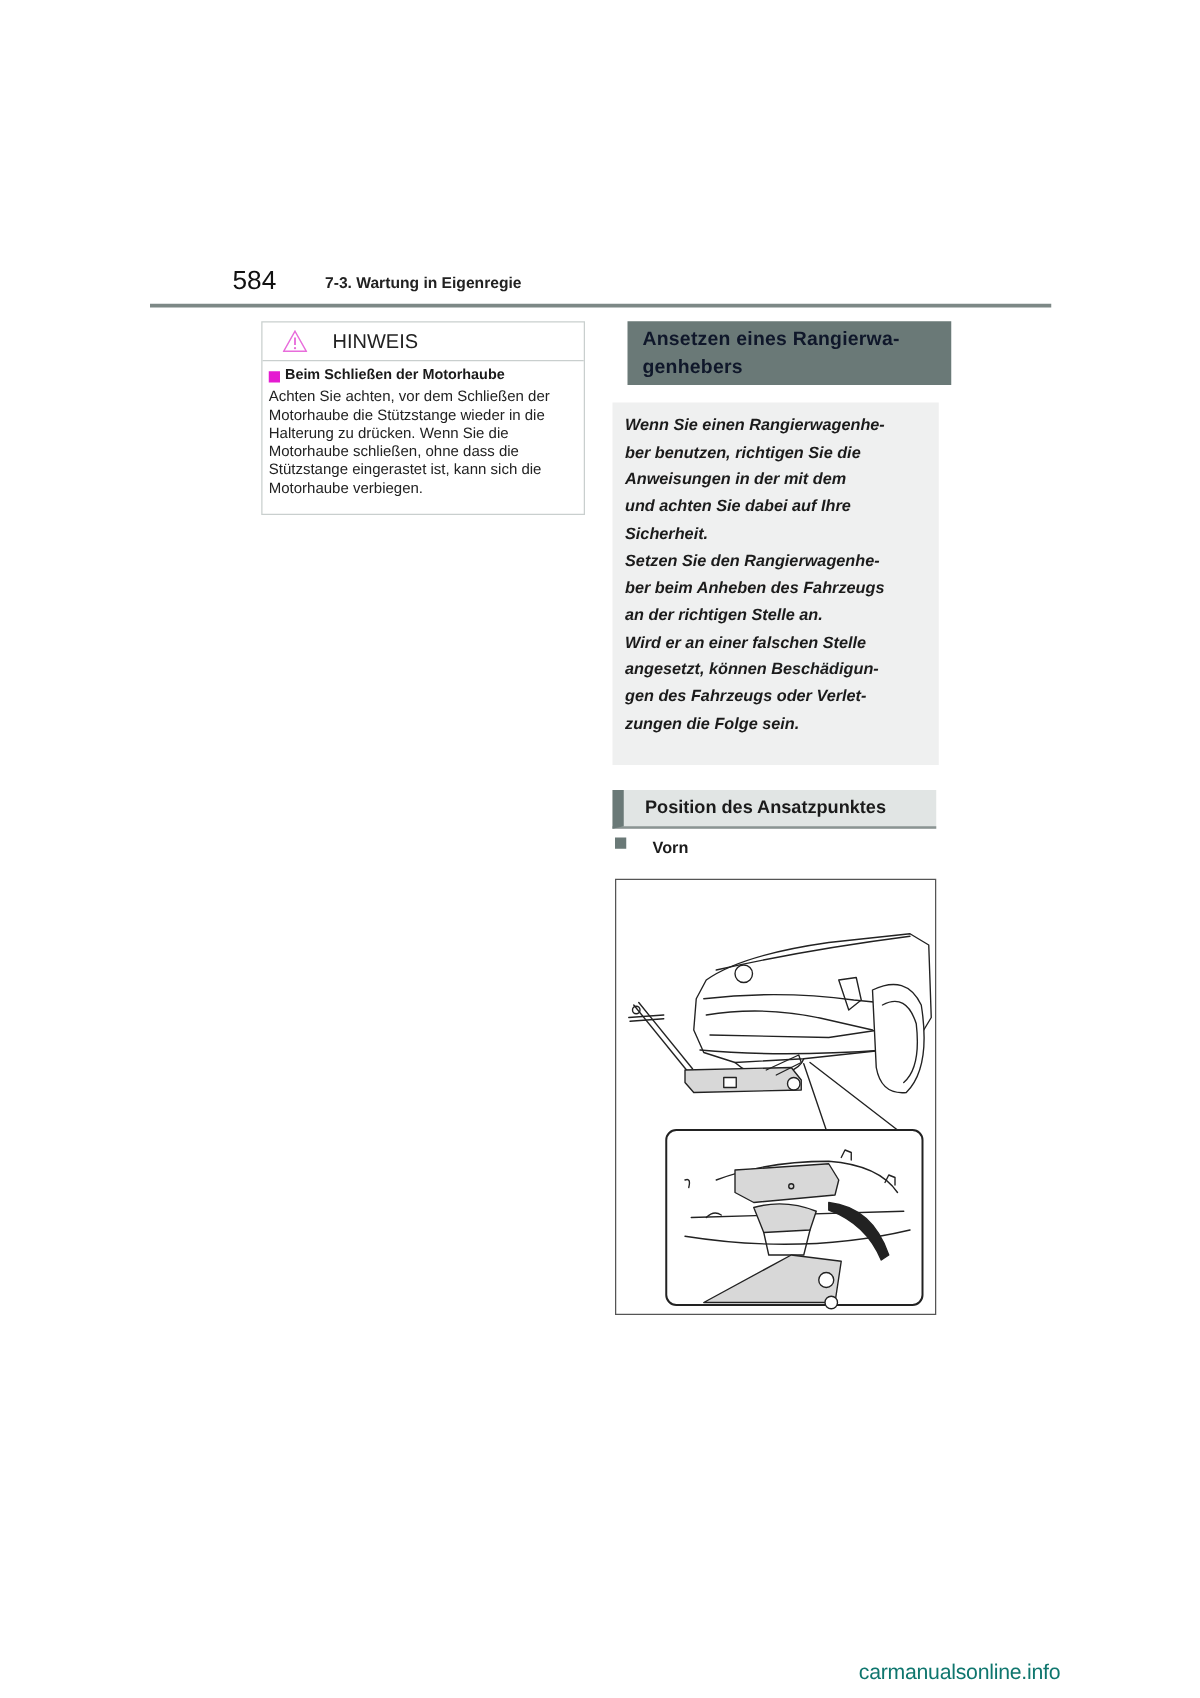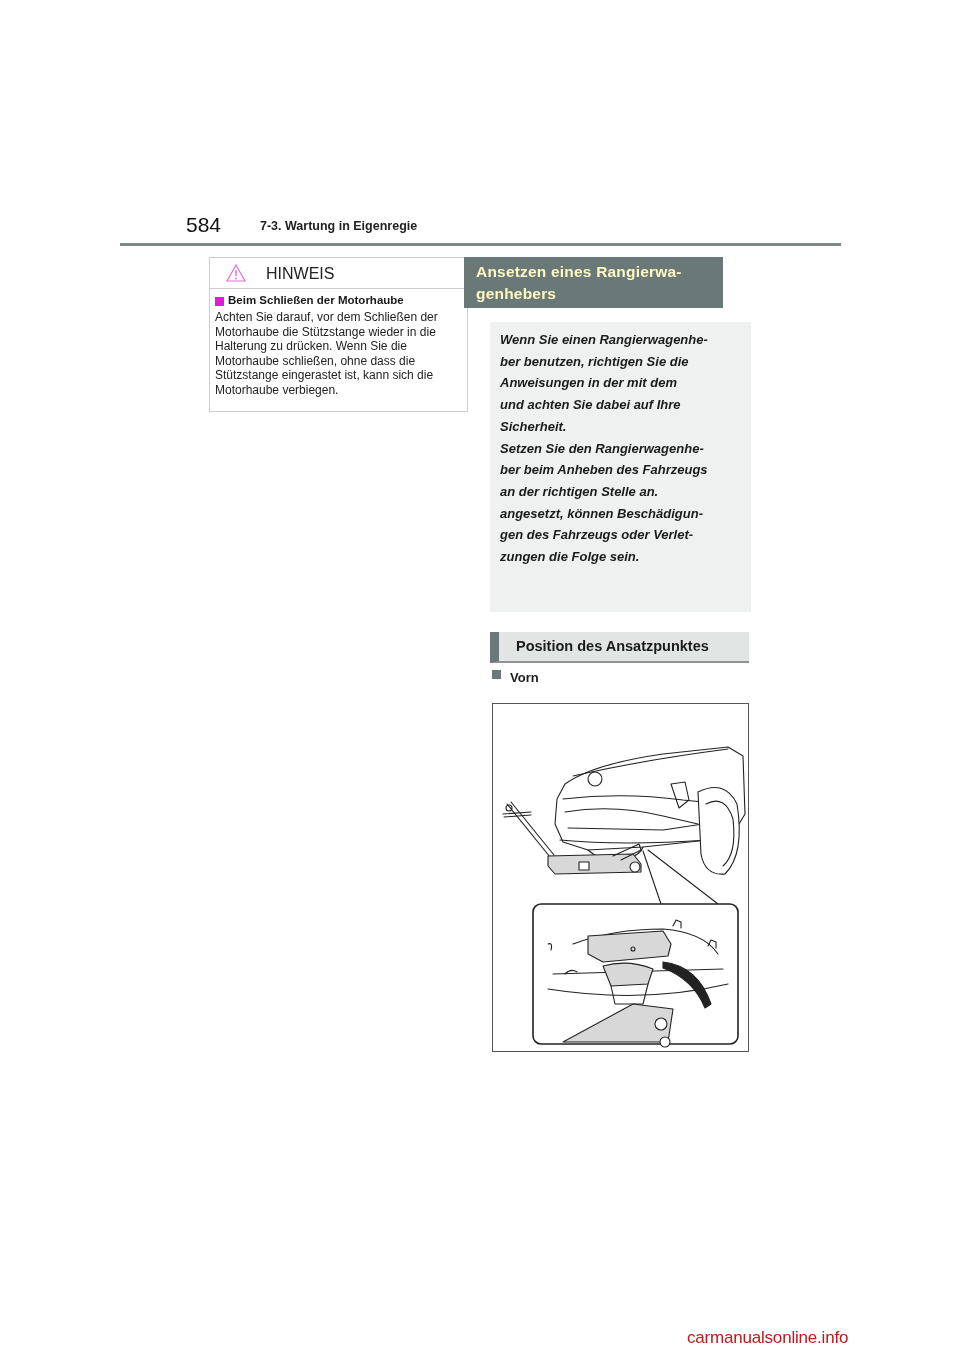--- a/index.html
+++ b/index.html
@@ -13,34 +13,34 @@
 
   .notice { position: absolute; left: 209px; top: 257px; width: 259px; height: 155px; border: 1px solid #c9cfce; box-sizing: border-box; }
   .notice-head { height: 30px; border-bottom: 1px solid #c9cfce; position: relative; }
   .notice-head .warn { position: absolute; left: 16px; top: 6px; width: 20px; height: 18px; }
   .notice-head .lbl { position: absolute; left: 56px; top: 7px; font-size: 16px; color: #222; }
   .notice-body { padding: 5px 6px 0 5px; }
   .notice-sub { font-size: 11.5px; font-weight: bold; display: flex; align-items: flex-end; margin-bottom: 4px; }
   .sq-mag { width: 9px; height: 9px; background: #e51bd1; margin-right: 4px; flex: none; }
   .notice-text { font-size: 12px; line-height: 14.5px; color: #222; }
 
-  .h-dark { position: absolute; left: 464px; top: 257px; width: 259px; height: 51px; background: #6a7977; color: #fef9c3;
+  .h-dark { position: absolute; left: 502px; top: 257px; width: 259px; height: 51px; background: #6a7977; color: #0f172a;
             font-weight: bold; font-size: 15.5px; line-height: 22px; padding: 4px 12px; box-sizing: border-box; letter-spacing: 0.2px; }
   .intro-box { position: absolute; left: 490px; top: 322px; width: 261px; height: 290px; background: #eff0f0;
                box-sizing: border-box; padding: 7px 10px; font-weight: bold; font-size: 13px; line-height: 21.7px; color: #1b1b1b; font-style: italic; }
   .h-light { position: absolute; left: 490px; top: 632px; width: 259px; height: 31px; background: #e1e5e4;
              border-left: 9px solid #6a7977; border-bottom: 2px solid #8a9492; box-sizing: border-box;
              font-weight: bold; font-size: 14.5px; line-height: 28px; padding-left: 17px; color: #1b1b1b; }
-  .sub-head { position: absolute; left: 492px; top: 670px; display: flex; font-weight: bold; font-size: 13px; color: #1b1b1b; }
+  .sub-head { position: absolute; left: 492px; top: 670px; display: flex; font-weight: bold; font-size: 13px; color: #1b1b1b; gap: 12px; }
   .sq-gray { width: 9px; height: 9px; background: #6a7977; margin-right: 9px; }
 
   .figure { position: absolute; left: 492px; top: 703px; width: 257px; height: 349px; border: 1px solid #555; box-sizing: border-box; background: #fff; }
   .figure svg { position: absolute; left: 0; top: 0; }
 
-  .watermark { position: absolute; left: 687px; top: 1328px; font-size: 17px; color: #b91c1c; letter-spacing: -0.2px; }
+  .watermark { position: absolute; left: 687px; top: 1328px; font-size: 17px; color: #0f766e; letter-spacing: -0.2px; }
 </style>
 </head>
 <body>
 
 <div class="page-num">584</div>
 <div class="chapter">7-3. Wartung in Eigenregie</div>
 <div class="header-rule"></div>
 
 <div class="notice">
   <div class="notice-head">
@@ -50,21 +50,21 @@
       <circle cx="10" cy="14.5" r="0.9" fill="#e86ddb"></circle>
     </svg>
     <span class="lbl">HINWEIS</span>
   </div>
   <div class="notice-body">
     <div class="notice-sub">
       <span class="sq-mag"></span>
       <span>Beim Schließen der Motorhaube</span>
     </div>
     <div class="notice-text">
-      <div>Achten Sie darauf, vor dem Schließen der</div>
+      <div>Achten Sie achten, vor dem Schließen der</div>
       <div>Motorhaube die Stützstange wieder in die</div>
       <div>Halterung zu drücken. Wenn Sie die</div>
       <div>Motorhaube schließen, ohne dass die</div>
       <div>Stützstange eingerastet ist, kann sich die</div>
       <div>Motorhaube verbiegen.</div>
     </div>
   </div>
 </div>
 
 <div class="h-dark">
@@ -74,20 +74,21 @@
 
 <div class="intro-box">
   <div>Wenn Sie einen Rangierwagenhe-</div>
   <div>ber benutzen, richtigen Sie die</div>
   <div>Anweisungen in der mit dem</div>
   <div>und achten Sie dabei auf Ihre</div>
   <div>Sicherheit.</div>
   <div>Setzen Sie den Rangierwagenhe-</div>
   <div>ber beim Anheben des Fahrzeugs</div>
   <div>an der richtigen Stelle an.</div>
+  <div>Wird er an einer falschen Stelle</div>
   <div>angesetzt, können Beschädigun-</div>
   <div>gen des Fahrzeugs oder Verlet-</div>
   <div>zungen die Folge sein.</div>
 </div>
 
 <div class="h-light">Position des Ansatzpunktes</div>
 
 <div class="sub-head">
   <span class="sq-gray"></span>
   <span>Vorn</span>

